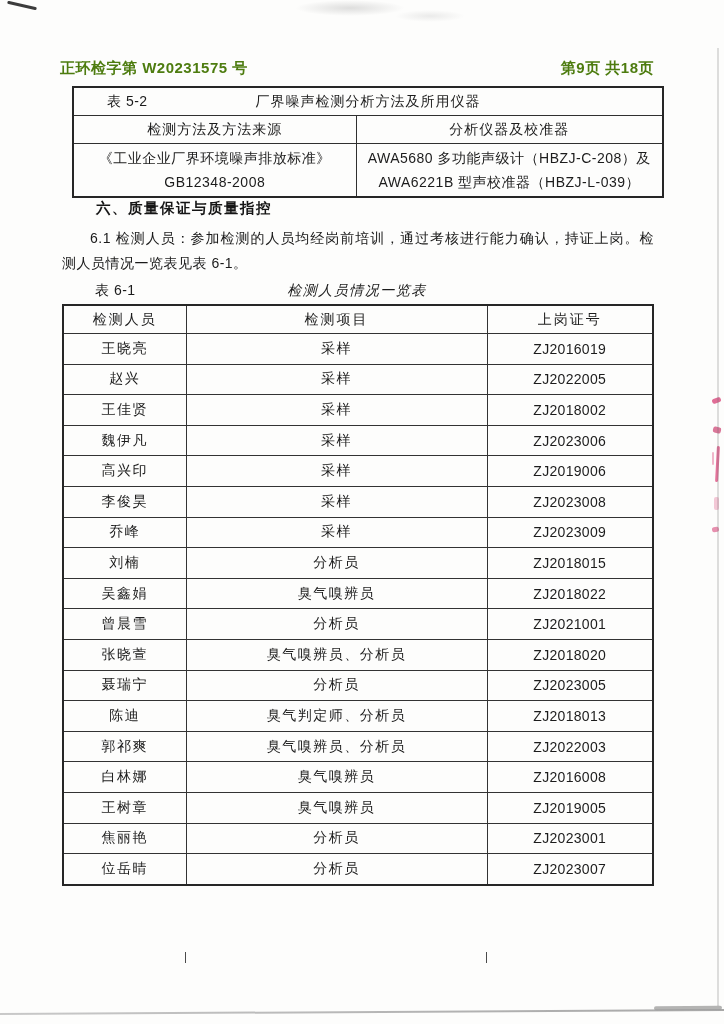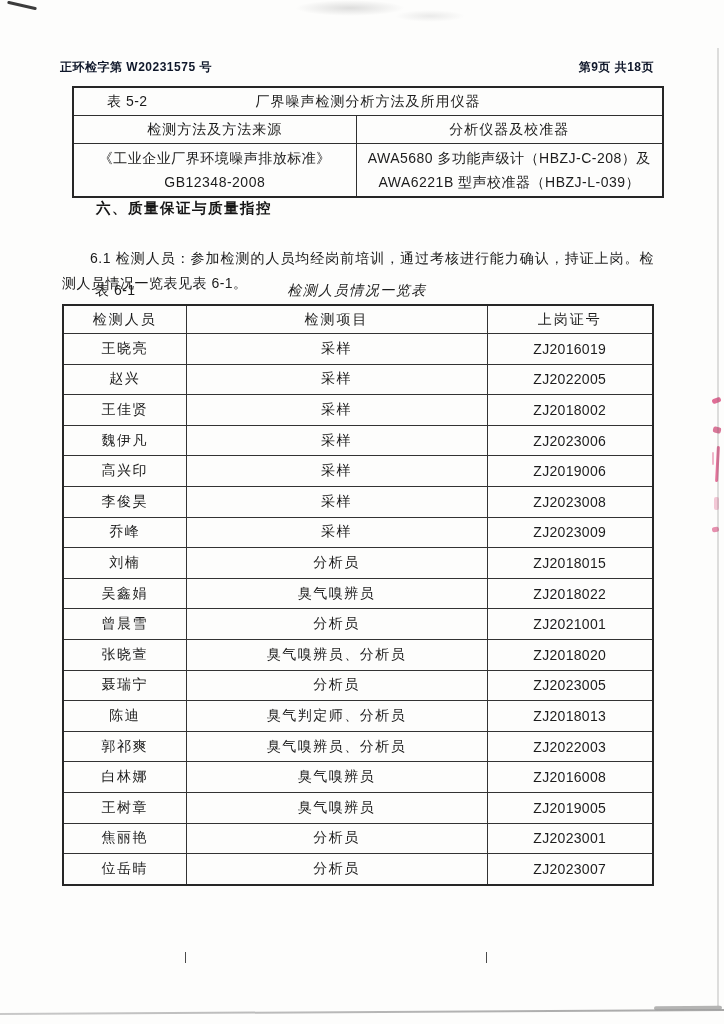--- a/index.html
+++ b/index.html
@@ -5,21 +5,21 @@
   html,body{margin:0;padding:0;}
   body{
     width:724px;height:1024px;position:relative;overflow:hidden;
     background:#fdfdfc;
     font-family:"Liberation Sans","Liberation Serif",sans-serif;
     color:#1c1c1c;
   }
   .doc-header{
     position:absolute;top:59px;left:60px;width:594px;
     display:flex;justify-content:space-between;
-    font-size:12px;font-weight:bold;letter-spacing:0.5px;color:#0f172a;
+    font-size:15px;font-weight:bold;letter-spacing:0.5px;color:#4d7c0f;
   }
   
   table{border-collapse:collapse;table-layout:fixed;}
   .t52{
     position:absolute;top:86px;left:72px;width:590px;
     border:2px solid #262626;
   }
   .t52 td{border:1px solid #303030;text-align:center;vertical-align:middle;
     font-size:14px;letter-spacing:1px;padding:0;}
   .t52 .caption-row td{height:27px;position:relative;}
@@ -28,21 +28,21 @@
   .t52 .body-row td{height:52px;line-height:24px;letter-spacing:0.5px;}
   
   .section-heading{
     position:absolute;top:199px;left:96px;
     font-size:14.5px;font-weight:bold;letter-spacing:1.5px;color:#151515;
   }
   .para{
     position:absolute;top:226px;left:62px;width:592px;
     font-size:14px;line-height:25px;letter-spacing:0.5px;color:#1a1a1a;
   }
-  .para .l1{text-indent:28px;text-align:justify;text-align-last:justify;margin-top:20px;}
+  .para .l1{text-indent:28px;text-align:justify;text-align-last:justify;}
   
   .t61cap{
     position:absolute;top:282px;left:62px;width:590px;height:20px;
     font-size:14px;letter-spacing:0.5px;
   }
   .t61cap .cap{position:absolute;left:33px;}
   .t61cap .ttl{display:block;text-align:center;letter-spacing:1.5px;font-style:italic;}
   
   .t61{
     position:absolute;top:304px;left:62px;width:590px;

